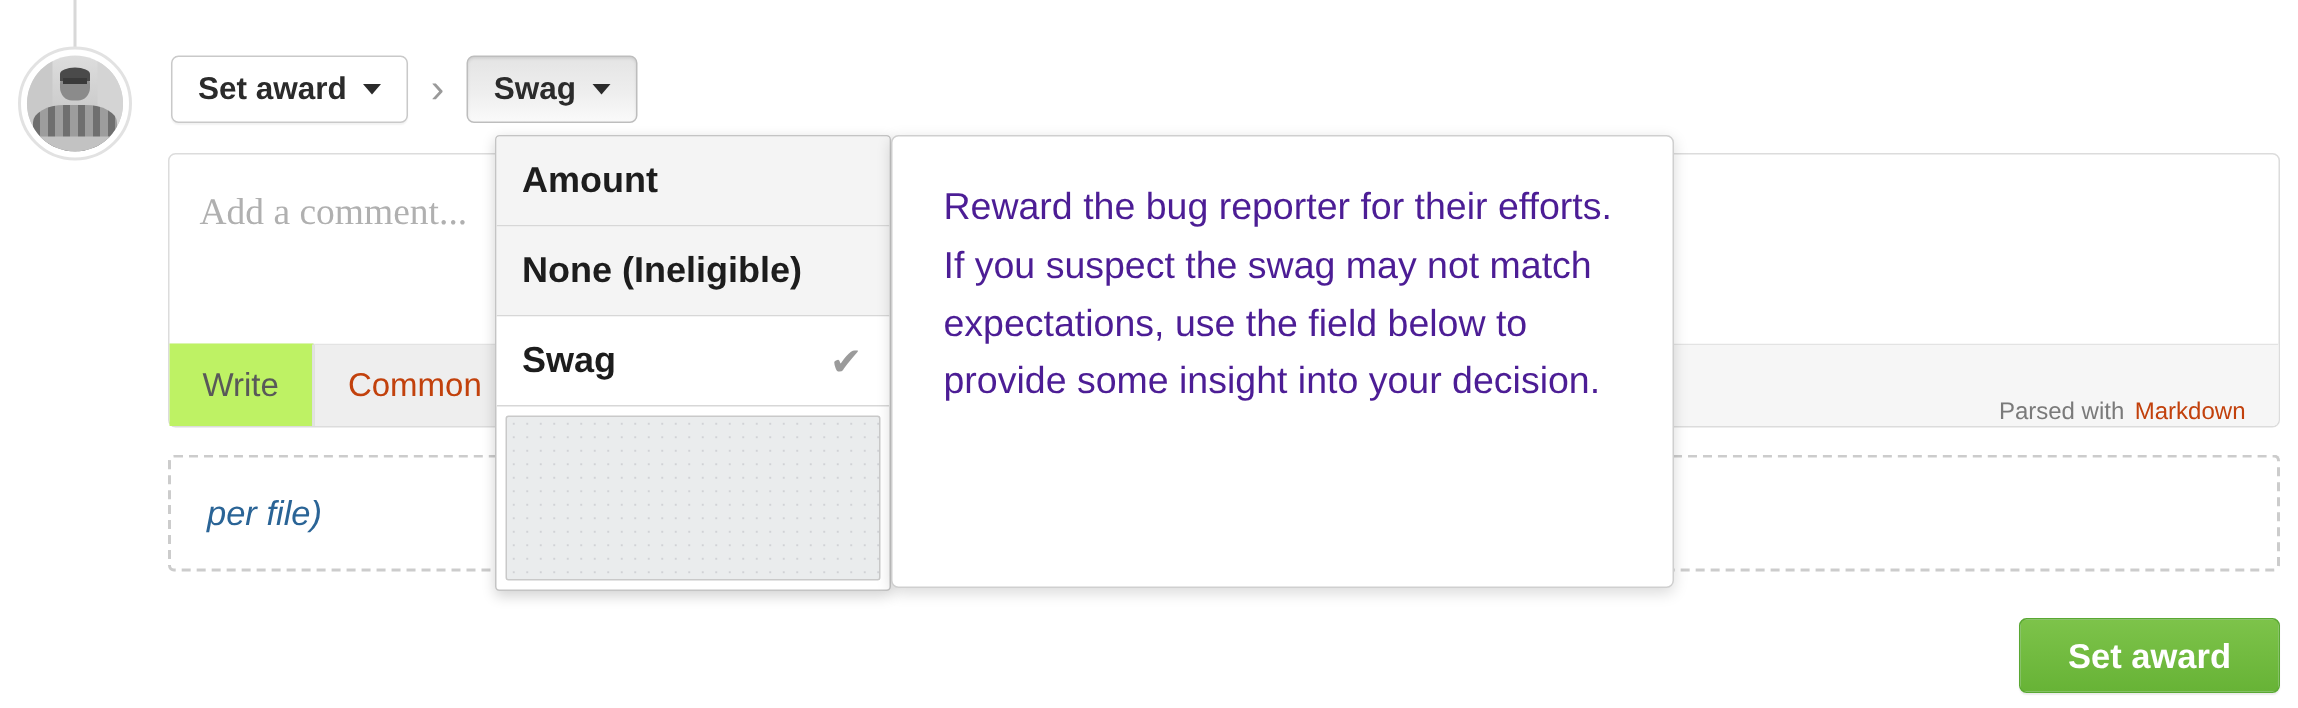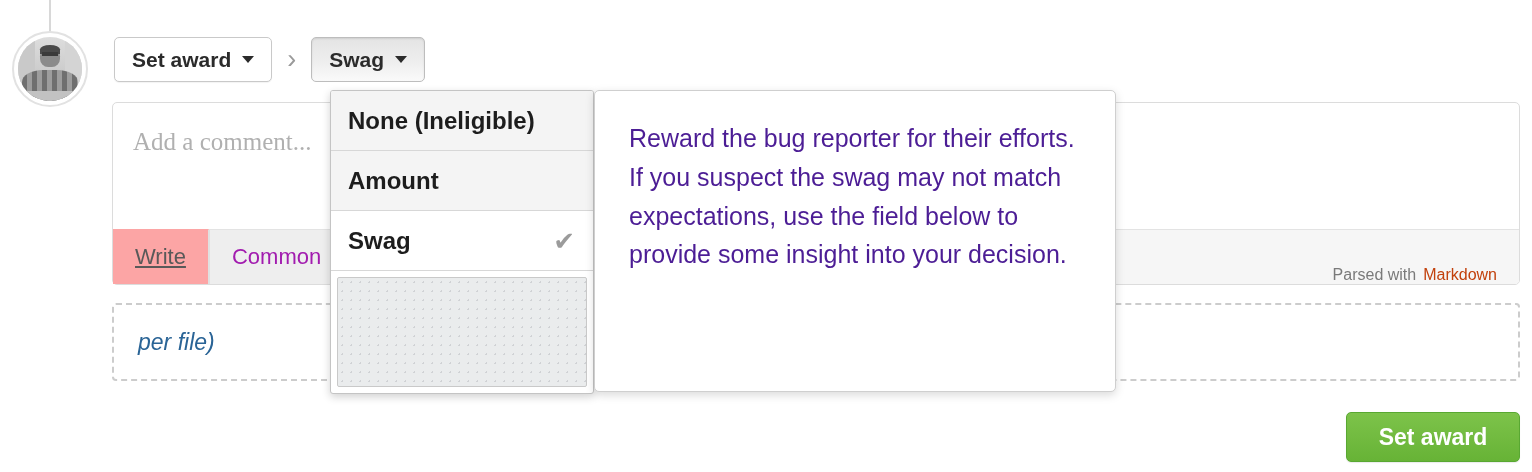--- a/index.html
+++ b/index.html
@@ -159,31 +159,30 @@
     border-top: 1px solid #e3e3e3;
     border-radius: 0 0 4px 4px;
     display: flex;
     align-items: stretch;
   }
   .tab {
     display: flex;
     align-items: center;
     padding: 0 22px;
     font-size: 22px;
-    color: #a21caf;
+    color: #c2410c;
     cursor: pointer;
     border-right: 1px solid #e0e0e0;
     background: transparent;
   }
   .tab.active {
-    background: #fca5a5;
+    background: #bef264;
     color: #595959;
     margin-top: -1px;
     border-top: 1px solid transparent;
-    text-decoration: underline;
   }
   .tab.inactive {
     background: #eeeeee;
     border-left: 1px solid #e0e0e0;
   }
   .footer-spacer { flex: 1; }
   .parsed-note {
     display: flex;
     align-items: flex-end;
     padding-right: 22px;
@@ -353,24 +352,24 @@
   </div>
 
   <div class="dropzone">
     <span class="dropzone-text">per file)</span>
   </div>
 
   <button class="btn-primary">Set award</button>
 
   <div class="menu">
     <div class="menu-item">
+      <span>Amount</span>
+    </div>
+    <div class="menu-item">
       <span>None (Ineligible)</span>
-    </div>
-    <div class="menu-item">
-      <span>Amount</span>
     </div>
     <div class="menu-item selected">
       <span>Swag</span>
       <span class="menu-check">✔</span>
     </div>
     <div class="menu-panel"></div>
   </div>
 
   <div class="tooltip">
     <div class="tooltip-text">Reward the bug reporter for their efforts. If you suspect the swag may not match expectations, use the field below to provide some insight into your decision.</div>

